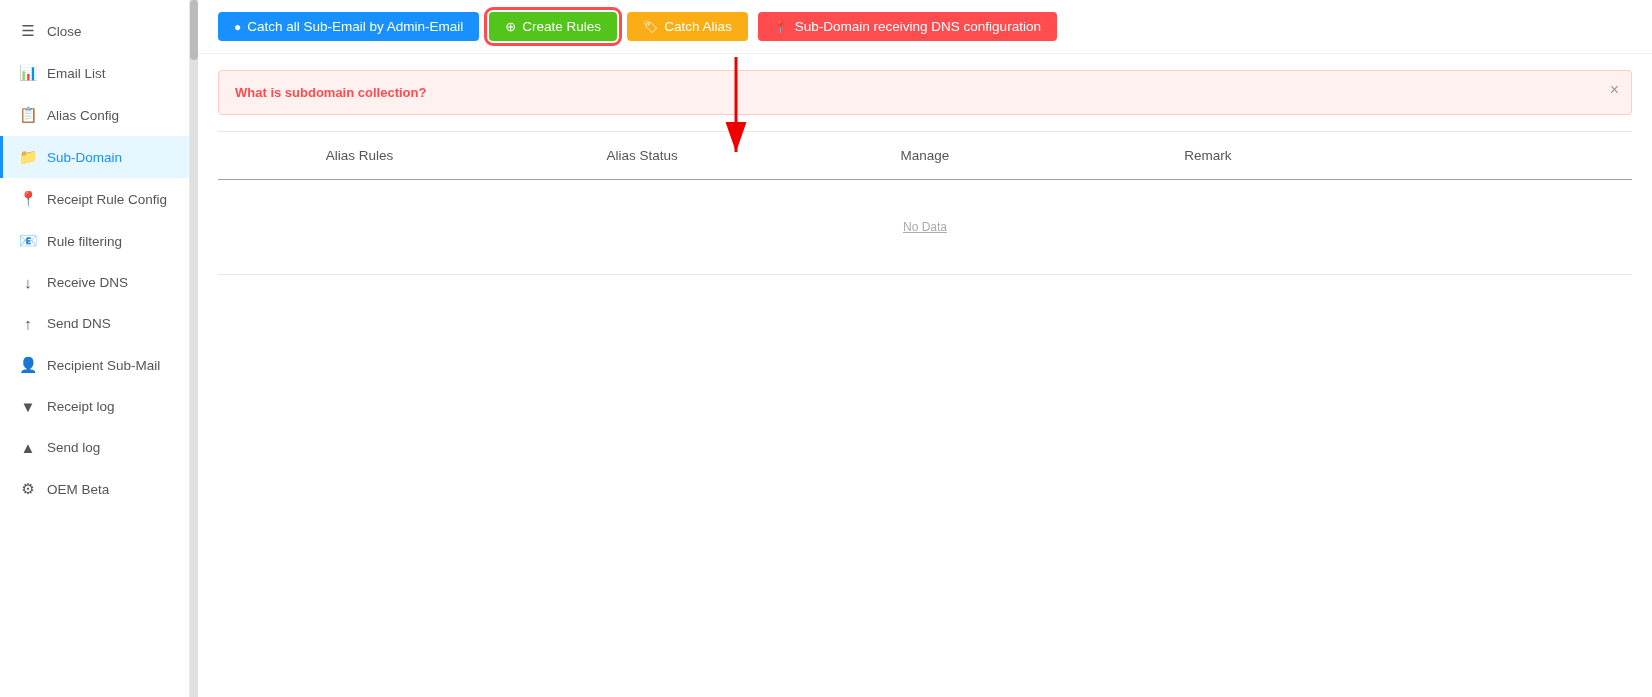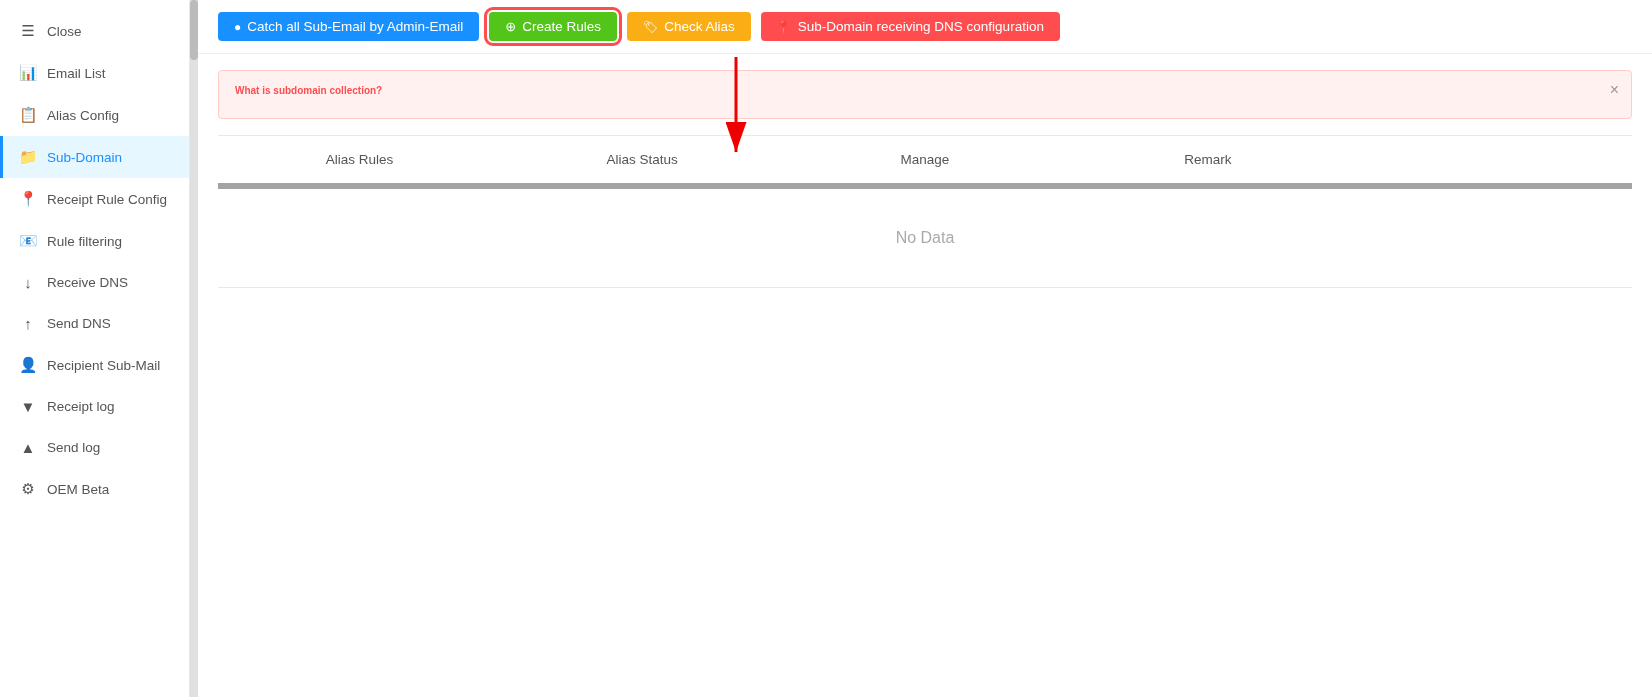--- a/index.html
+++ b/index.html
@@ -74,22 +74,21 @@
       margin: 16px 20px;
       background: #fff1f0;
       border: 1px solid #ffccc7;
       border-radius: 4px;
       padding: 14px 16px;
       position: relative;
     }
     .info-box-title {
       color: #ff4d4f;
       font-weight: bold;
-      margin-bottom: 8px;
-      font-size: 10px;
+      font-size: 13px;
     }
     .info-box-text {
       color: #555;
       font-size: 13px;
       line-height: 1.6;
     }
     .info-box-close {
       position: absolute;
       top: 10px;
       right: 12px;
@@ -99,38 +98,39 @@
     }
 
     
     .table-container {
       margin: 0 20px;
       border-top: 1px solid #e8e8e8;
     }
     .table-header {
       display: grid;
       grid-template-columns: 1fr 1fr 1fr 1fr 1fr;
-      border-bottom: 6px solid #a3a3a3;
+      border-bottom: 1px solid #a3a3a3;
       padding: 10px 0;
     }
     .table-header-cell {
       text-align: center;
       color: #555;
       font-size: 13.5px;
       font-weight: normal;
       padding: 6px 10px;
     }
     .table-body {
       display: flex;
       align-items: center;
       justify-content: center;
       padding: 40px 0;
       color: #aaa;
-      font-size: 16px;
+      font-size: 12px;
       border-bottom: 1px solid #e8e8e8;
+      text-decoration: underline;
     }
 
     
     .red-arrow-svg {
       position: absolute;
       top: 52px;
       left: 508px;
       z-index: 20;
       pointer-events: none;
     }
@@ -202,21 +202,21 @@
     <button class="btn btn-blue">
       <span style="font-size:12px;">●</span>
       <span>Catch all Sub-Email by Admin-Email</span>
     </button>
     <button class="btn btn-green">
       <span style="font-size:13px;">⊕</span>
       <span>Create Rules</span>
     </button>
     <button class="btn btn-yellow">
       <span style="font-size:12px;">🏷</span>
-      <span>Check Alias</span>
+      <span>Catch Alias</span>
     </button>
     <button class="btn btn-red">
       <span style="font-size:12px;">📍</span>
       <span>Sub-Domain receiving DNS configuration</span>
     </button>
   </div>
 
   <svg class="red-arrow-svg" width="60" height="120">
     <defs>
       <marker id="arrowhead" markerWidth="10" markerHeight="7" refX="10" refY="3.5" orient="auto">

